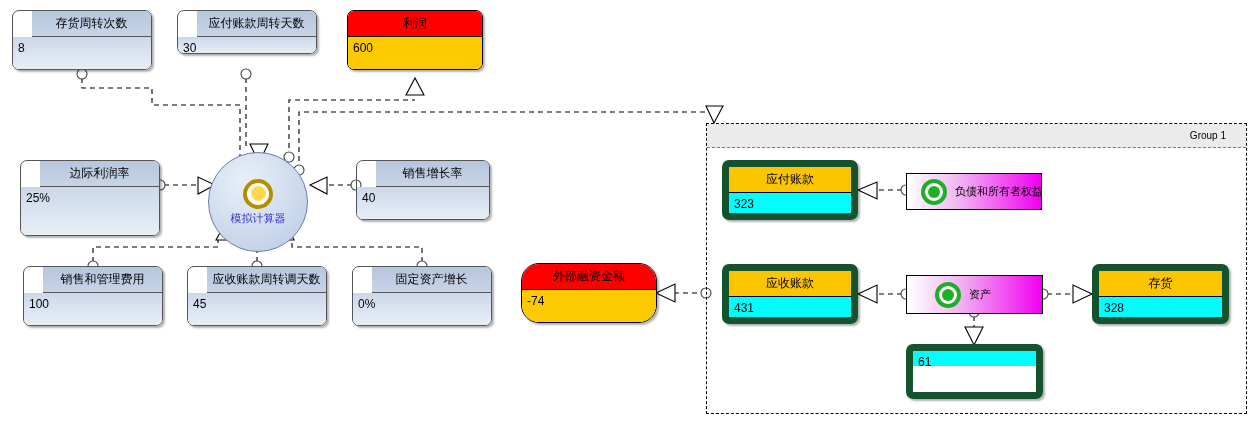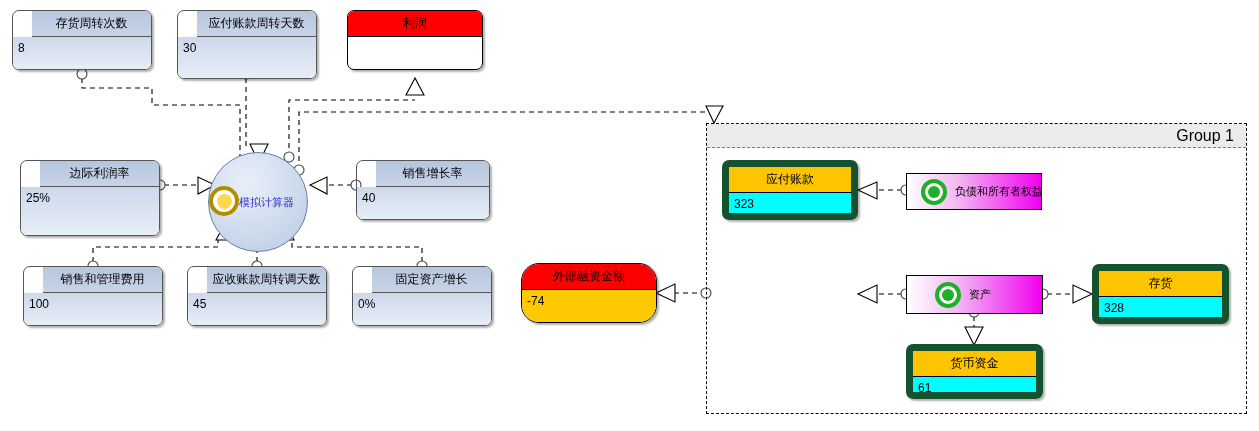--- a/index.html
+++ b/index.html
@@ -124,23 +124,23 @@
 
   
   .circle-node {
     position: absolute;
     box-sizing: border-box;
     border-radius: 50%;
     border: 1px solid #6a7fa5;
     background: radial-gradient(circle at 38% 30%, #e9eff8 0%, #d3dff0 45%, #b8c9e4 100%);
     z-index: 6;
     display: flex;
-    flex-direction: row;
+    flex-direction: column;
     align-items: center;
-    justify-content: flex-start;
+    justify-content: center;
   }
   .donut-icon {
     width: 30px;
     height: 30px;
     border-radius: 50%;
     background: #b58c00;
     box-sizing: border-box;
     display: flex;
     align-items: center;
     justify-content: center;
@@ -174,23 +174,23 @@
     border: 1px dashed #000;
     background: transparent;
     z-index: 1;
   }
   .group-header {
     box-sizing: border-box;
     height: 24px;
     background: #ebebeb;
     border-bottom: 1px dashed #7a7a7a;
     text-align: right;
-    padding-right: 12px;
+    padding-right: 20px;
     line-height: 23px;
-    font-size: 16px;
+    font-size: 10px;
     color: #000;
   }
 </style>
 </head>
 <body>
 
 <div id="canvas">
 
   <svg id="wires" viewBox="0 0 1259 431" xmlns="http://www.w3.org/2000/svg">
     <defs>
@@ -261,27 +261,28 @@
 
   <div class="group-box" style="left:706px; top:123px; width:541px; height:291px;">
     <div class="group-header">Group 1</div>
   </div>
 
   <div class="node blue" style="left:12px; top:10px; width:140px; height:60px;">
     <div class="title">存货周转次数</div>
     <div class="value">8</div>
   </div>
 
-  <div class="node blue" style="left:177px; top:10px; width:140px; height:69px;">
+  <div class="node blue" style="left:177px; top:10px; width:140px; height:44px;">
     <div class="title">应付账款周转天数</div>
     <div class="value">30</div>
   </div>
 
   <div class="node red" style="left:347px; top:10px; width:136px; height:60px;">
     <div class="title">利润</div>
+    <div class="value">600</div>
   </div>
 
   <div class="node blue" style="left:20px; top:160px; width:140px; height:76px;">
     <div class="title">边际利润率</div>
     <div class="value">25%</div>
   </div>
 
   <div class="circle-node" style="left:208px; top:152px; width:100px; height:100px;">
     <div class="donut-icon">
       <div class="hole">
@@ -319,29 +320,32 @@
   <div class="node gold" style="left:722px; top:160px; width:136px; height:60px;">
     <div class="title">应付账款</div>
     <div class="value">323</div>
   </div>
 
   <div class="node magenta" style="left:906px; top:173px; width:136px; height:37px;">
     <span class="ring-icon"></span>
     <span class="obj-label">负债和所有者权益</span>
   </div>
 
+  <div class="node gold" style="left:722px; top:264px; width:136px; height:60px;">
+    <div class="title">应收账款</div>
+    <div class="value">431</div>
+  </div>
 
   <div class="node magenta" style="left:906px; top:275px; width:137px; height:39px;">
     <span class="ring-icon" style="margin-left:28px;"></span>
     <span class="obj-label">资产</span>
   </div>
 
   <div class="node gold" style="left:1092px; top:264px; width:137px; height:60px;">
     <div class="title">存货</div>
     <div class="value">328</div>
   </div>
 
   <div class="node gold" style="left:906px; top:344px; width:137px; height:55px;">
-    <div class="title">货币资金</div>
     <div class="value">61</div>
   </div>
 
 </div>
 
 </body></html>

